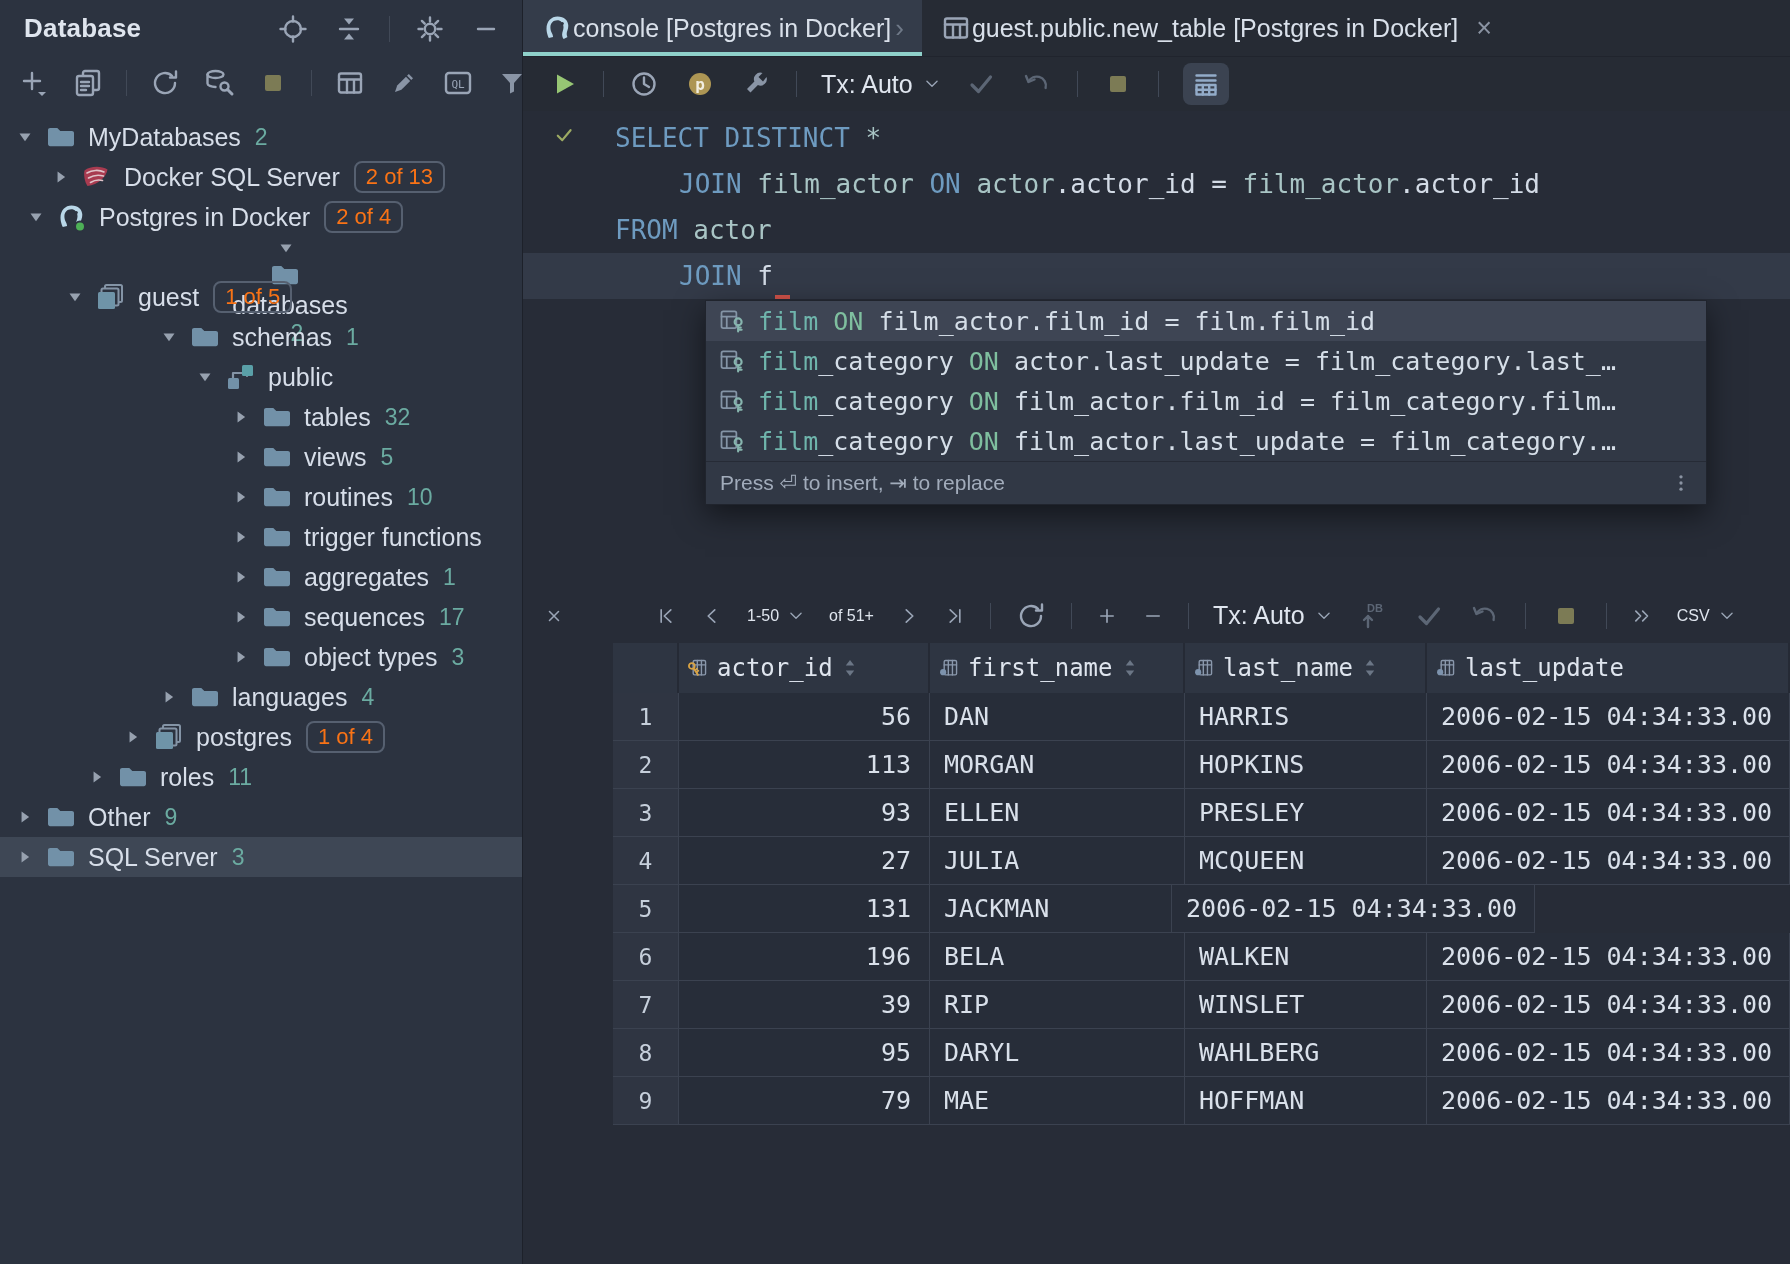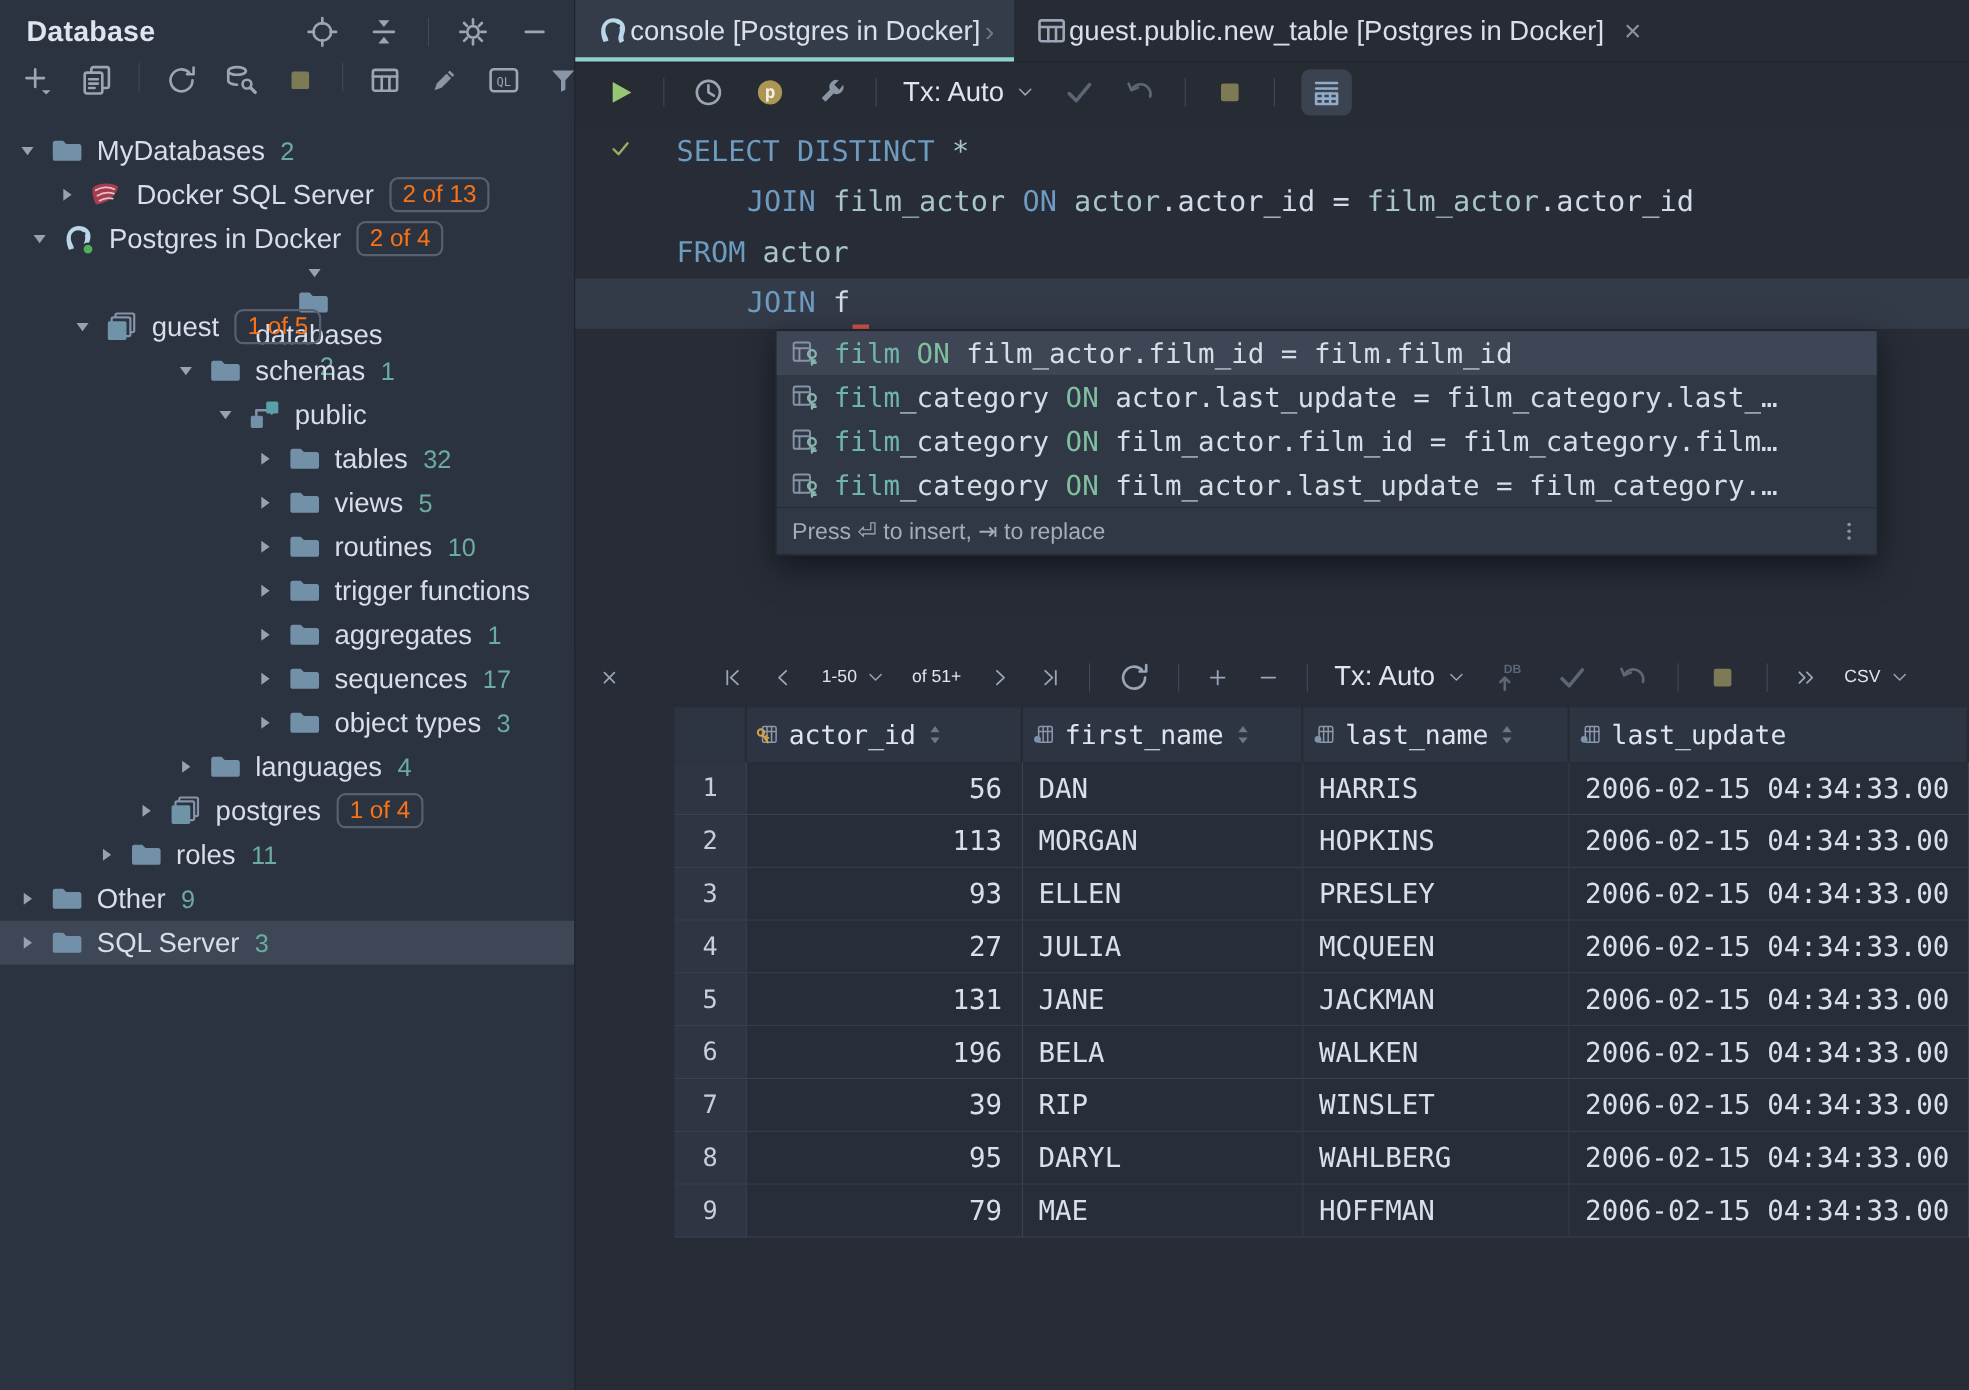--- a/index.html
+++ b/index.html
@@ -11,21 +11,21 @@
   .ic.xs{width:18px;height:18px;}
   .c-gray{color:#9AA5B6;} .c-dis{color:#5C6675;}
   .c-green{color:#97C674;} .c-check{color:#9CAA63;} .c-blue{color:#93ACC9;}
   .vsep{width:1px;height:26px;background:#414957;flex:none;}
 
   
   .sidebar{position:absolute;left:0;top:0;width:523px;height:100%;background:#2C3340;
            border-right:1px solid #1D212A;box-sizing:border-box;}
   .sb-header{height:57px;display:flex;align-items:center;padding:0 20px 0 24px;gap:24px;}
   .sb-title{font-size:26px;font-weight:600;color:#DFE5EE;margin-right:auto;letter-spacing:.2px;}
-  .sb-toolbar{height:52px;display:flex;align-items:flex-start;padding:0 14px 0 18px;gap:22px;}
+  .sb-toolbar{height:52px;display:flex;align-items:center;padding:0 14px 0 18px;gap:22px;}
   .tree{padding-top:8px;}
   .tree-row{height:40px;display:flex;align-items:center;font-size:25px;color:#D7DEE9;white-space:nowrap;cursor:default;}
   .tree-row.selected{background:#3E4755;}
   .tw{width:22px;height:22px;margin-right:8px;flex:none;color:#97A1AF;display:inline-flex;}
   .tw svg{width:100%;height:100%;}
   .ti{width:32px;height:32px;margin-right:12px;flex:none;display:inline-flex;}
   .ti svg{width:100%;height:100%;}
   .tc{color:#6BABA1;margin-left:14px;font-size:23px;}
   .tb{color:#f97316;border:2px solid #566070;border-radius:8px;padding:0 10px;margin-left:14px;
       font-size:22px;height:32px;display:inline-flex;align-items:center;box-sizing:border-box;}
@@ -757,21 +757,20 @@
           <div class="grow">
             <div class="gnum">4</div>
             <div class="gc right" style="width:251px">27</div>
             <div class="gc " style="width:255px">JULIA</div>
             <div class="gc " style="width:242px">MCQUEEN</div>
             <div class="gc " style="width:363px">2006-02-15 04:34:33.00</div>
           </div>
           <div class="grow">
             <div class="gnum">5</div>
             <div class="gc right" style="width:251px">131</div>
-            <div class="gc " style="width:255px">JANE</div>
             <div class="gc " style="width:242px">JACKMAN</div>
             <div class="gc " style="width:363px">2006-02-15 04:34:33.00</div>
           </div>
           <div class="grow">
             <div class="gnum">6</div>
             <div class="gc right" style="width:251px">196</div>
             <div class="gc " style="width:255px">BELA</div>
             <div class="gc " style="width:242px">WALKEN</div>
             <div class="gc " style="width:363px">2006-02-15 04:34:33.00</div>
           </div>

